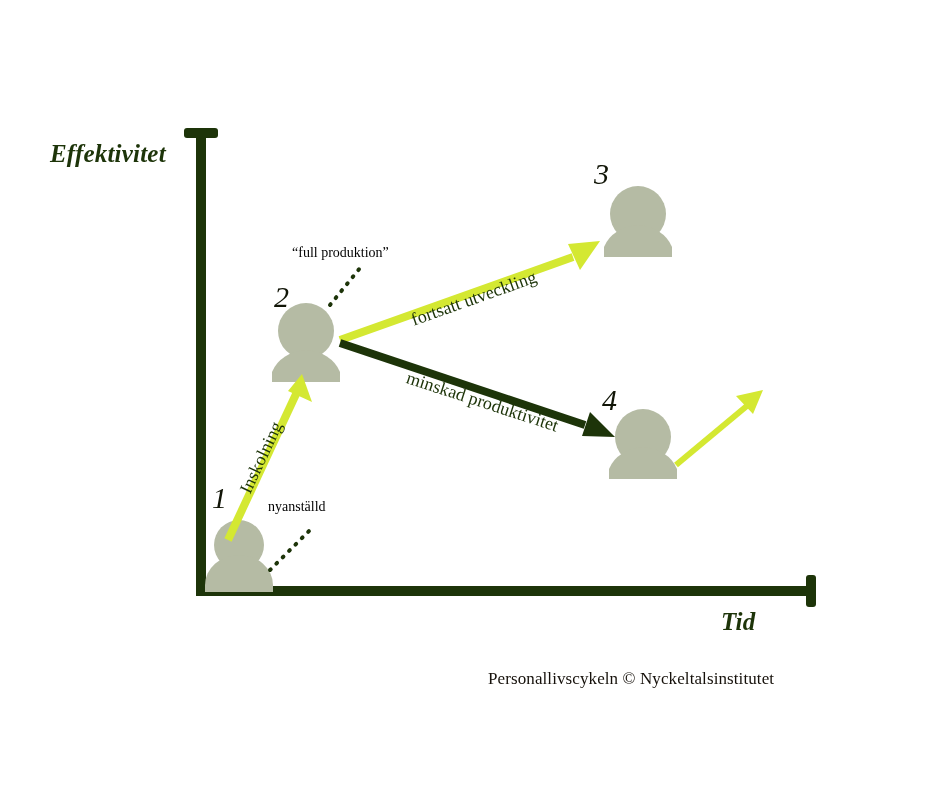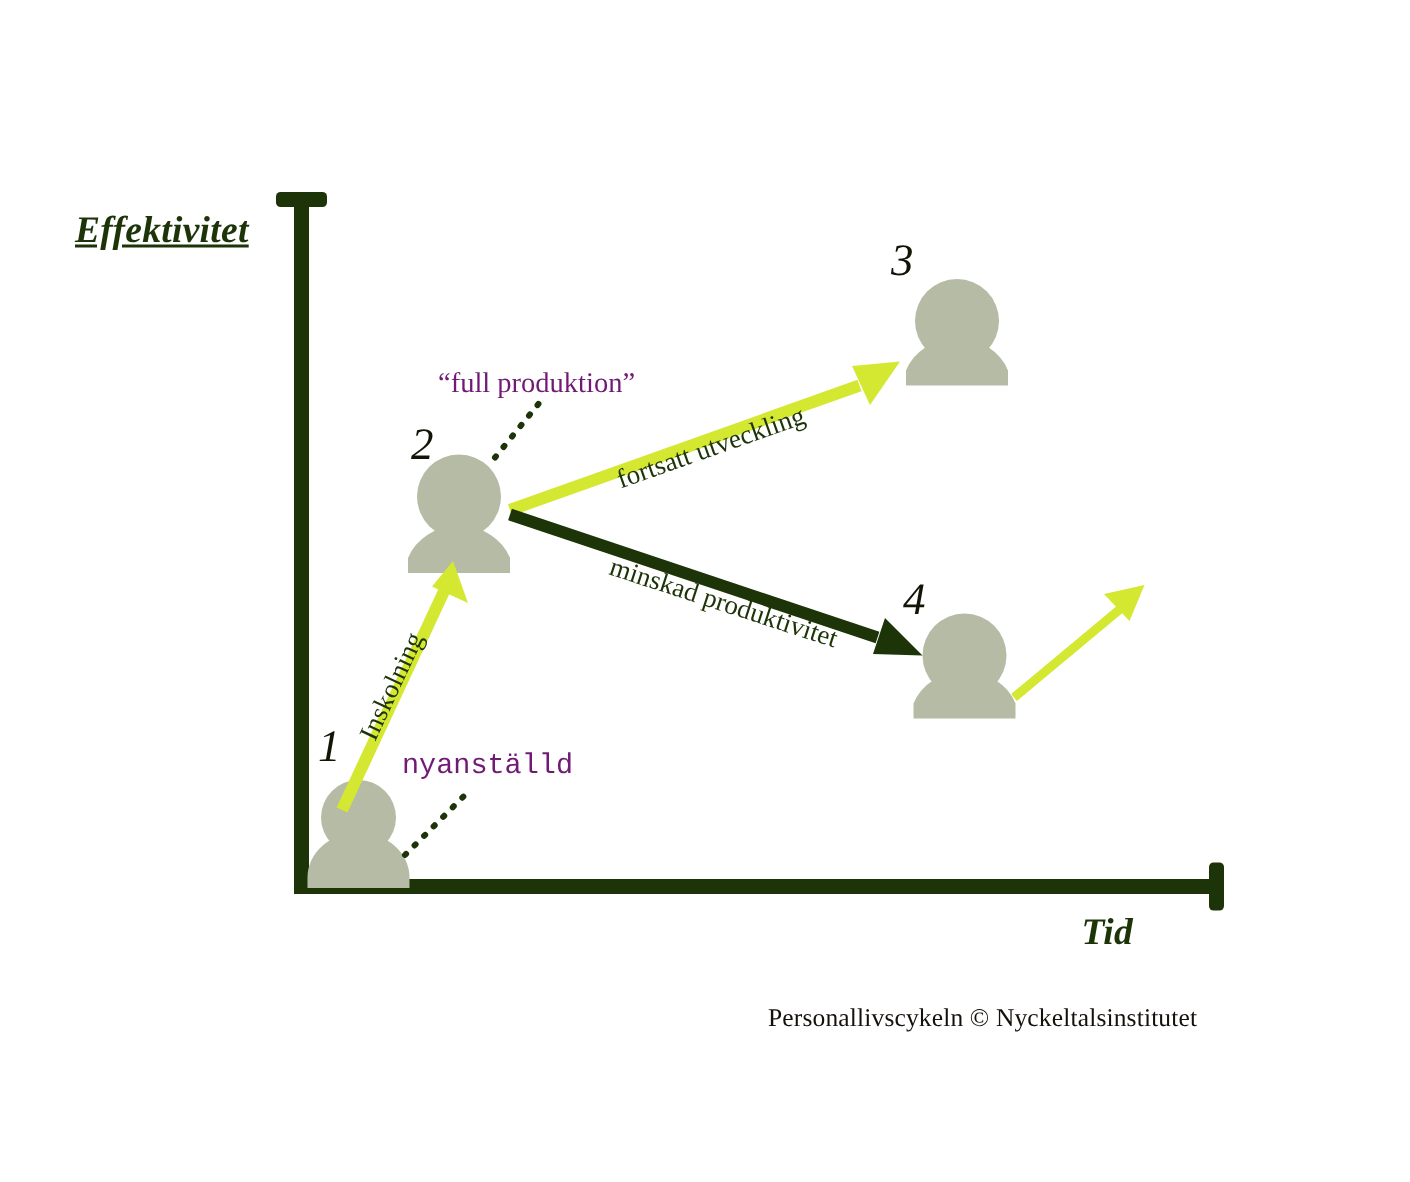--- a/index.html
+++ b/index.html
@@ -39,22 +39,22 @@
     font-size: 25px;
     color: #1d3409;
     letter-spacing: 0.2px;
   }
   .step-num {
     font-style: italic;
     font-size: 30px;
     color: #111507;
   }
   .callout {
-    font-size: 19px;
-    color: #701a75;
+    font-size: 14px;
+    color: #000000;
   }
   .arrow-label {
     font-size: 18px;
     color: #1d3409;
     transform-origin: left center;
   }
   .footer-text {
     font-size: 17px;
     color: #15100a;
     letter-spacing: 0.1px;
@@ -117,37 +117,37 @@
       <line x1="676" y1="465" x2="748" y2="405" stroke="#d4e832" stroke-width="6" stroke-linecap="butt"></line>
       <path d="M 763 390 L 736 396 L 753 414 Z" fill="#d4e832"></path>
     </g>
 
     <line x1="270" y1="570" x2="312" y2="528" stroke="#1d3409" stroke-width="4" stroke-linecap="round" stroke-dasharray="1 8"></line>
 
     <line x1="330" y1="305" x2="360" y2="268" stroke="#1d3409" stroke-width="4" stroke-linecap="round" stroke-dasharray="1 8"></line>
 
   </svg>
 
-  <div class="txt axis-title" style="left:50px; top:140px;text-decoration:underline;">Effektivitet</div>
+  <div class="txt axis-title" style="left:50px; top:140px;">Effektivitet</div>
 
   <div class="txt axis-title" style="left:721px; top:608px;">Tid</div>
 
   <div class="txt step-num" style="left:212px; top:481px;">1</div>
 
   <div class="txt step-num" style="left:274px; top:280px;">2</div>
 
   <div class="txt step-num" style="left:594px; top:157px;">3</div>
 
   <div class="txt step-num" style="left:602px; top:383px;">4</div>
 
-  <div class="txt callout" style="left:268px; top:499px;font-family:Liberation Mono, monospace;">nyanställd</div>
+  <div class="txt callout" style="left:268px; top:499px;">nyanställd</div>
 
   <div class="txt callout" style="left:292px; top:245px;">“full produktion”</div>
 
   <div class="txt arrow-label" style="left:245px; top:482px; transform: rotate(-65deg);">Inskolning</div>
 
   <div class="txt arrow-label" style="left:412px; top:310px; transform: rotate(-19.5deg);">fortsatt utveckling</div>
 
   <div class="txt arrow-label" style="left:407px; top:367px; transform: rotate(18deg);">minskad produktivitet</div>
 
-  <div class="txt footer-text" style="left:488px; top:669px;margin-left:24px;">Personallivscykeln © Nyckeltalsinstitutet</div>
+  <div class="txt footer-text" style="left:488px; top:669px;">Personallivscykeln © Nyckeltalsinstitutet</div>
 
 </div>
 
 </body></html>

